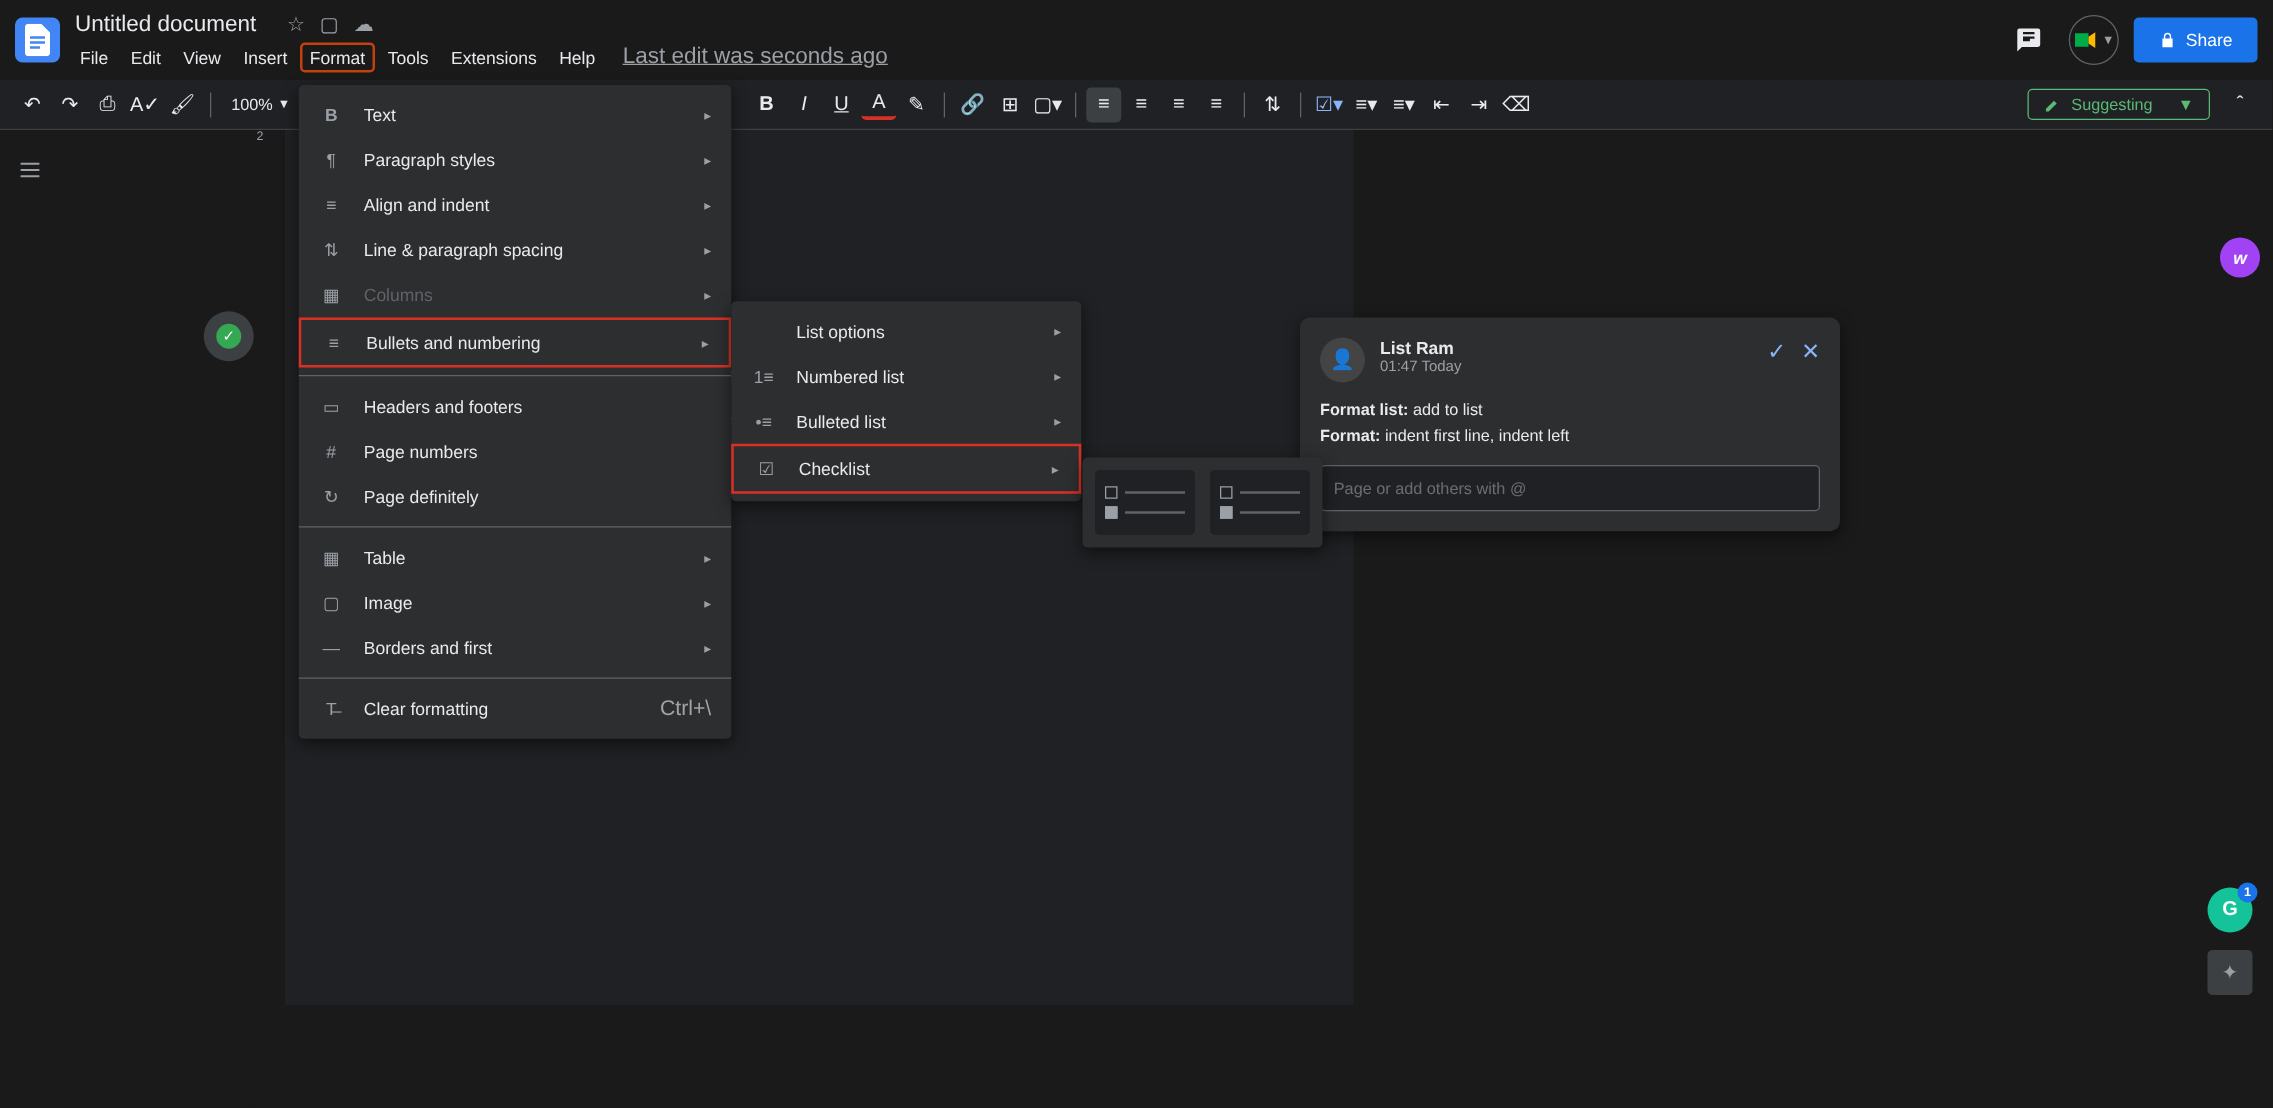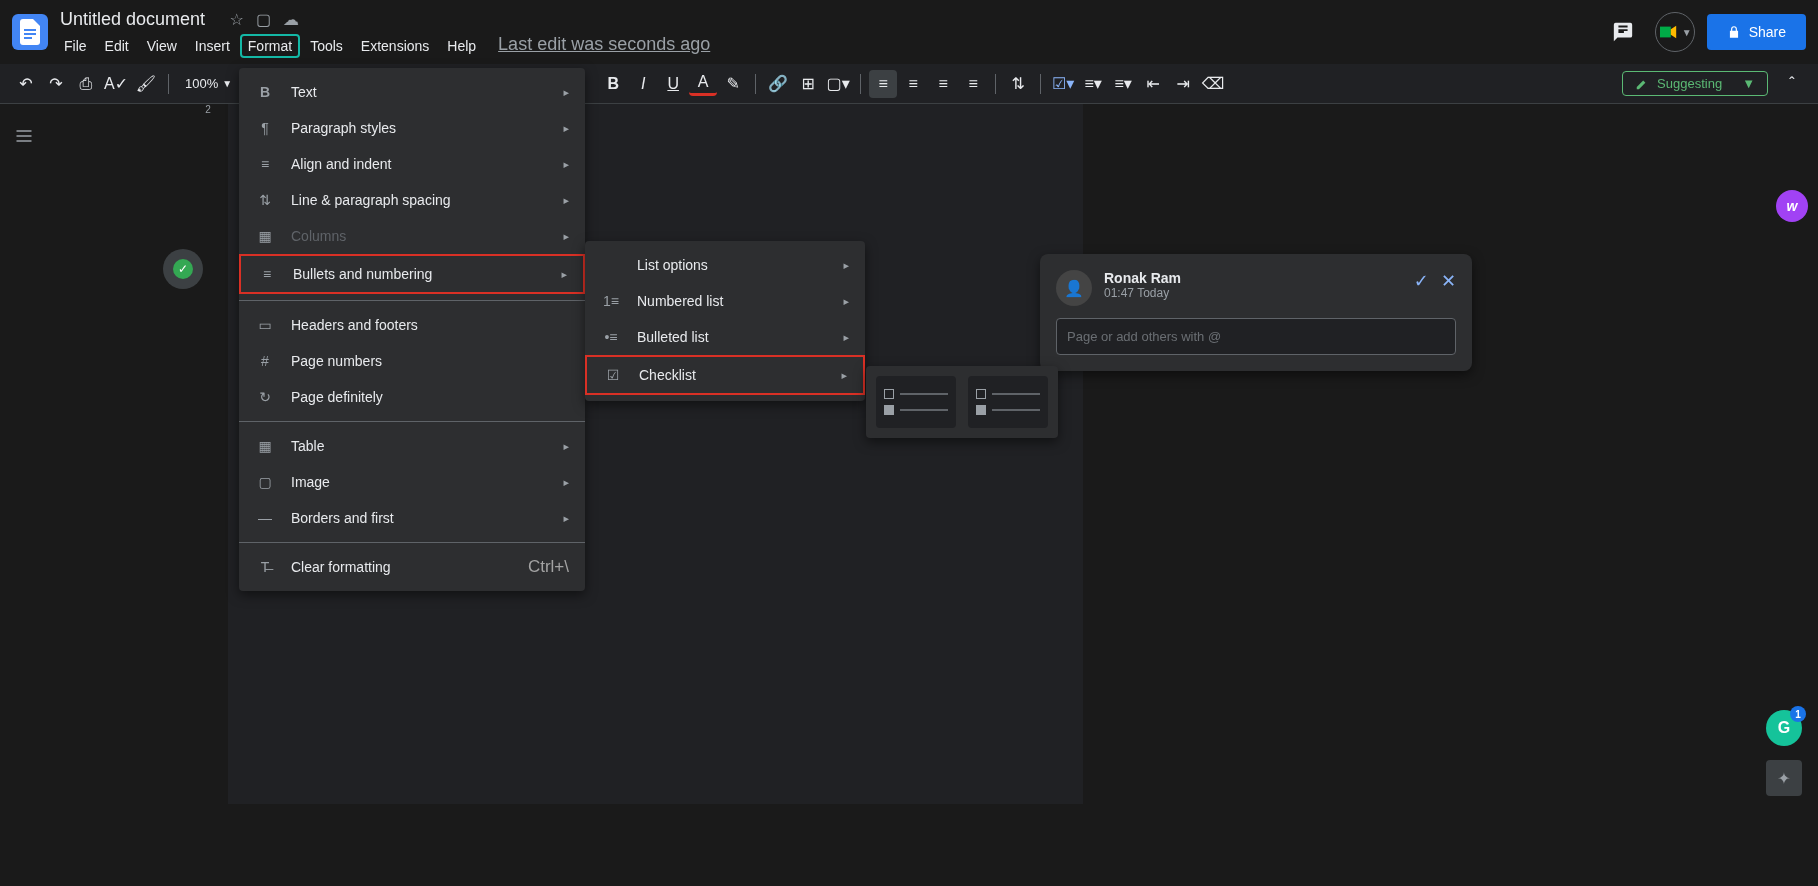--- a/index.html
+++ b/index.html
@@ -6,21 +6,21 @@
 body{background:#1a1a1a;color:#e8eaed;width:1818px;height:886px;overflow:hidden;position:relative}
 .header{height:64px;display:flex;align-items:center;padding:18px 12px;gap:8px}
 .docs-logo{width:36px;height:36px;background:#4285f4;border-radius:6px;display:flex;align-items:center;justify-content:center}
 .docs-logo svg{fill:#fff}
 .title-area{flex:1}
 .doc-title{font-size:18px;color:#e8eaed;display:inline-block;padding:2px 4px}
 .title-icons{display:inline-flex;gap:12px;margin-left:16px;color:#9aa0a6}
 .title-icons span{cursor:pointer}
 .menu-bar{display:flex;gap:2px;margin-top:2px}
 .menu-item{padding:4px 8px;font-size:14px;color:#e8eaed;cursor:pointer;border-radius:4px}
-.menu-format{border:2px solid #14b8a6;padding:2px 6px}
+.menu-format{border:2px solid #c2410c;padding:2px 6px}
 .last-edit{color:#9aa0a6;text-decoration:underline;margin-left:12px;font-size:18px}
 .header-right{display:flex;align-items:center;gap:12px}
 .icon-btn{width:40px;height:40px;display:flex;align-items:center;justify-content:center;cursor:pointer;border-radius:50%;color:#e8eaed}
 .meet-icon{width:40px;height:40px;border-radius:50%;border:1px solid #5f6368;display:flex;align-items:center;justify-content:center;position:relative}
 .meet-icon svg{fill:#00ac47}
 .share-btn{background:#1a73e8;color:#fff;padding:10px 20px;border-radius:4px;display:flex;align-items:center;gap:8px;font-size:14px;cursor:pointer;border:none}
 .toolbar{height:40px;background:#202124;display:flex;align-items:center;padding:0 12px;gap:2px;border-bottom:1px solid #3c4043}
 .tb-btn{width:28px;height:28px;display:flex;align-items:center;justify-content:center;cursor:pointer;border-radius:4px;color:#e8eaed}
 .tb-sep{width:1px;height:20px;background:#5f6368;margin:0 6px}
 .zoom{padding:0 8px;font-size:13px;color:#e8eaed;display:flex;align-items:center;gap:4px}
@@ -325,28 +325,32 @@
         <div class="cl-box checked"></div>
         <div class="cl-bar" style="text-decoration:line-through"></div>
       </div>
   </div>
 </div>
 
 <div class="comment-card">
   <div class="comment-header">
     <div class="avatar">👤</div>
     <div>
-      <div class="comment-name">Ronak Ram</div>
+      <div class="comment-name">List Ram</div>
       <div class="comment-time">01:47 Today</div>
     </div>
     <div class="comment-actions">
       <span class="ca-btn">✓</span>
       <span class="ca-btn ca-close">✕</span>
     </div>
   </div>
+  <div class="comment-body">
+    <div><span class="cb-bold">Format list:</span><span> add to list</span></div>
+    <div><span class="cb-bold">Format:</span><span> indent first line, indent left</span></div>
+  </div>
   <div class="reply-input">
     <span style="opacity:.6">Page or add others with @</span>
   </div>
 </div>
 
 <div class="right-chips">
   <div class="chip">w</div>
 </div>
 
 <div class="grammarly">G<div class="badge">1</div></div>

